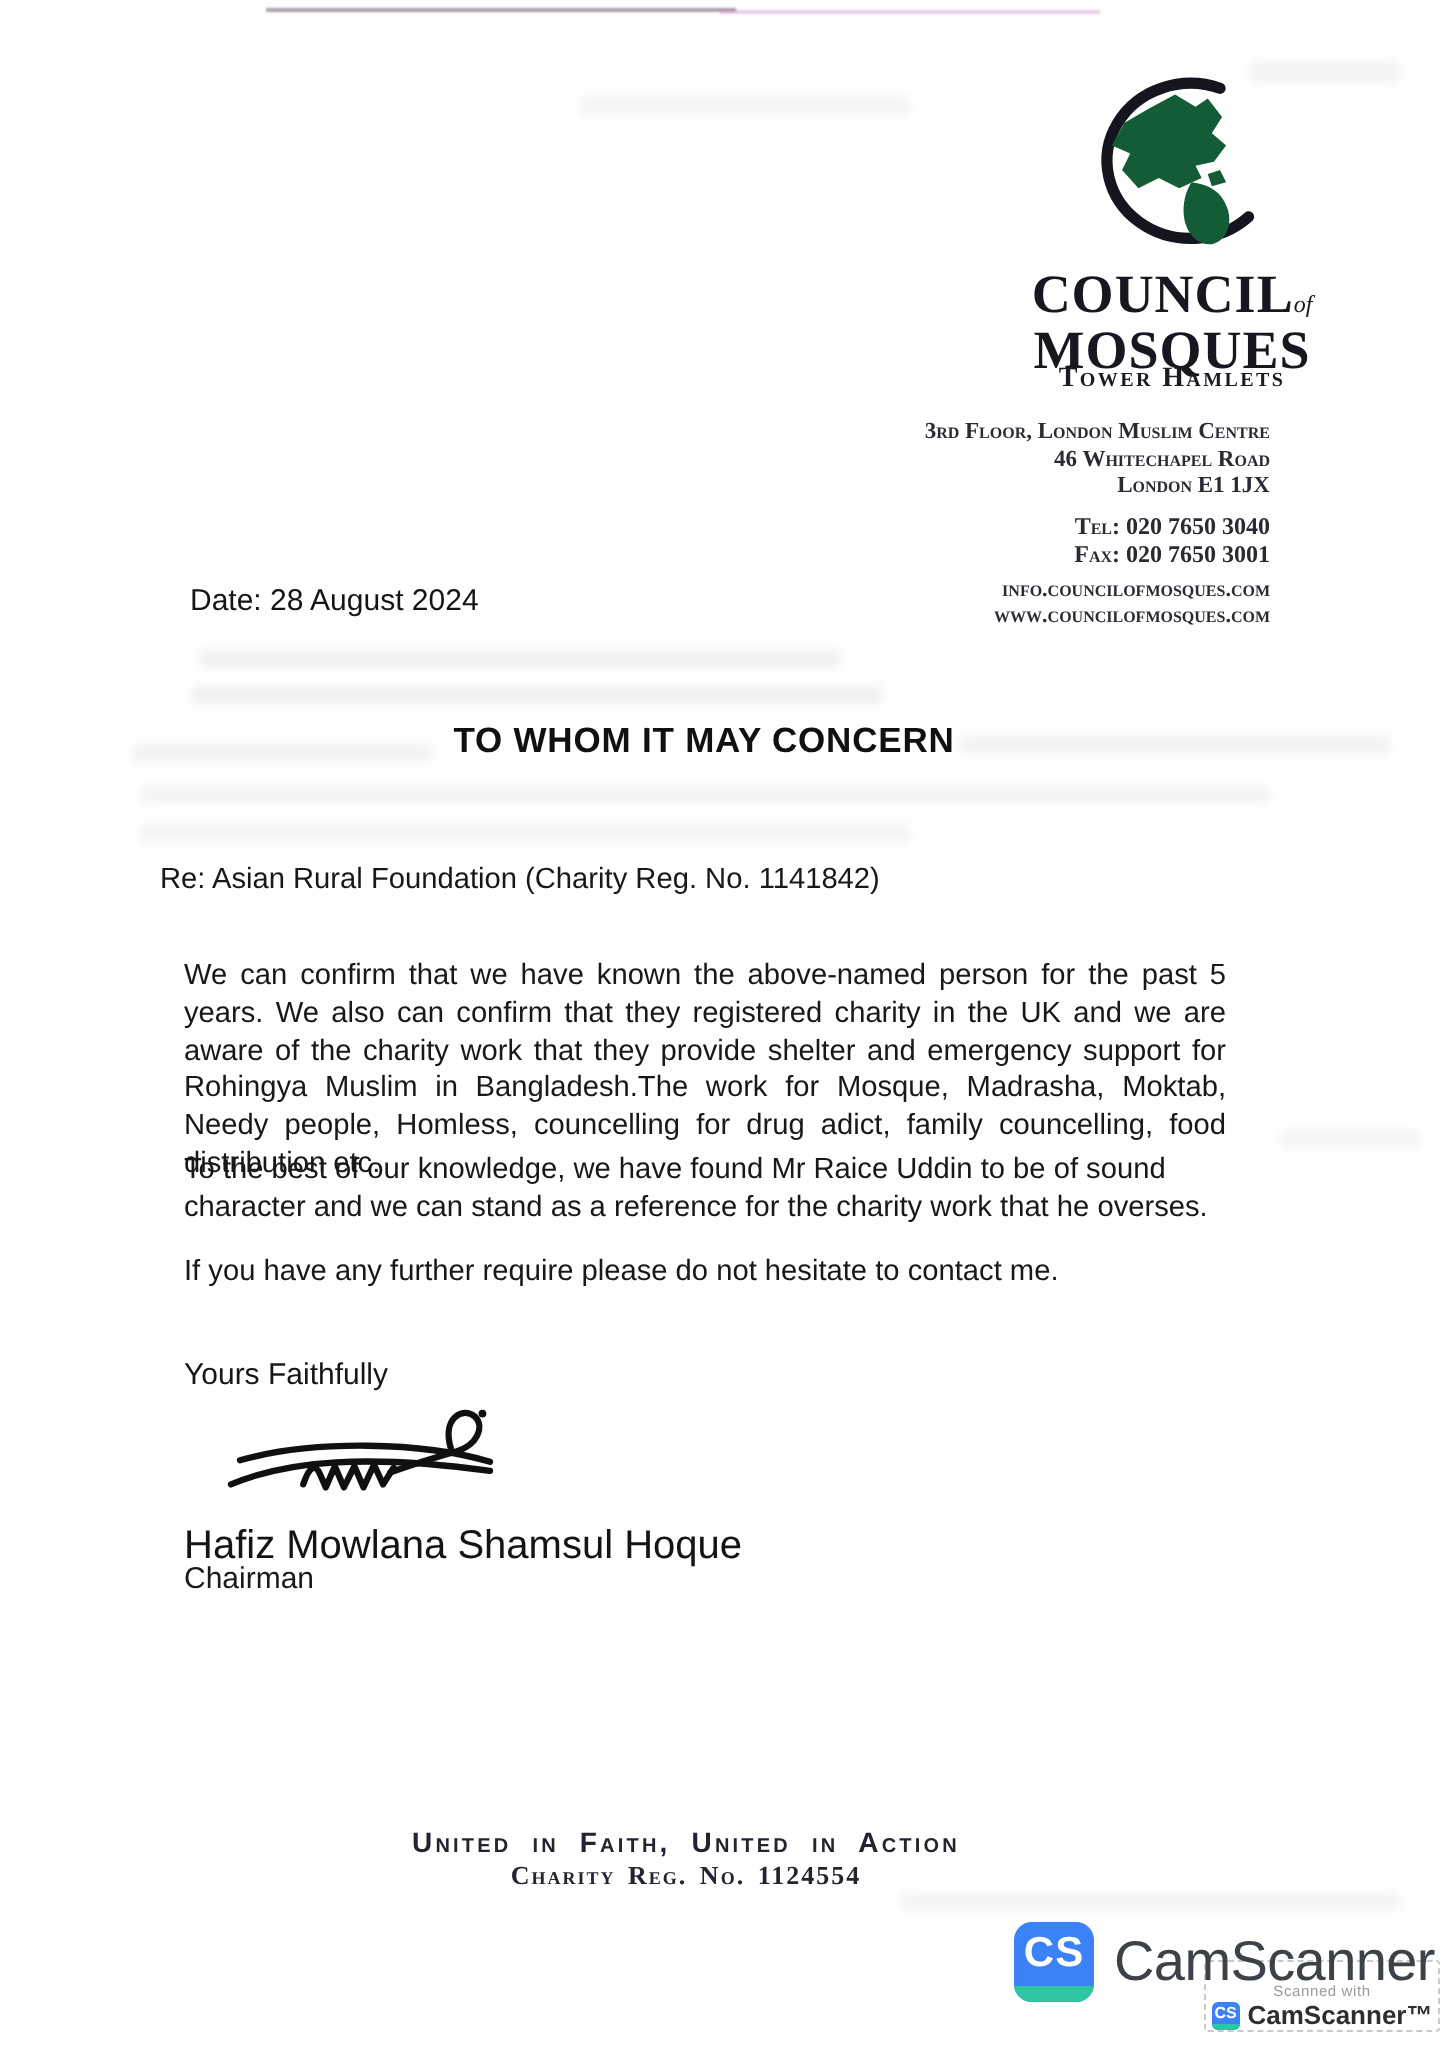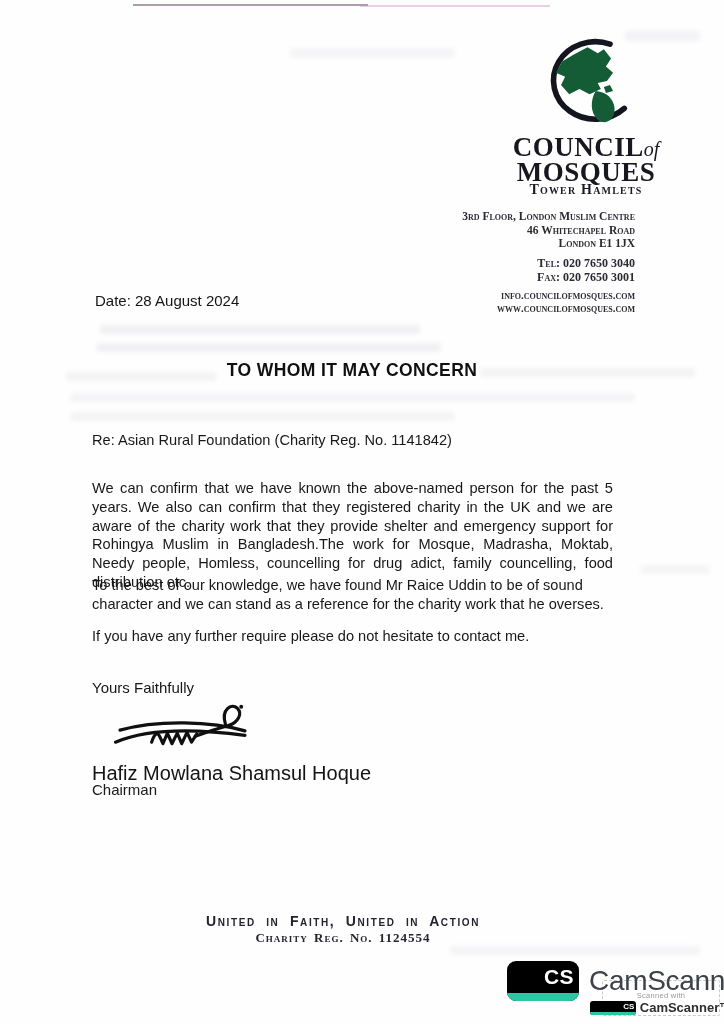--- a/index.html
+++ b/index.html
@@ -19,35 +19,35 @@
   .g5{left:70px;top:393px;width:565px;height:9px;opacity:.08;}
   .g6{left:70px;top:412px;width:385px;height:9px;opacity:.08;}
   .g7{left:290px;top:48px;width:165px;height:10px;opacity:.07;}
   .g8{left:625px;top:30px;width:75px;height:12px;opacity:.08;}
   .g9{left:640px;top:565px;width:70px;height:9px;opacity:.07;}
   .g10{left:450px;top:946px;width:250px;height:9px;opacity:.08;}
   
   .logo{position:absolute;left:527px;top:36px;width:115px;height:102px;}
   .orgname{position:absolute;left:498px;top:136px;width:176px;text-align:center;
     font-family:"Liberation Serif", serif;color:#17171f;font-weight:600;line-height:23px;font-size:27px;letter-spacing:.5px;}
-  .orgname .of{font-style:italic;font-weight:500;font-size:20px;letter-spacing:0;}
+  .orgname .of{font-style:italic;font-weight:500;font-size:12px;letter-spacing:0;}
   .orgsub{position:absolute;left:498px;top:182px;width:176px;text-align:center;
     font-family:"Liberation Serif", serif;font-variant:small-caps;font-weight:700;
     font-size:14px;letter-spacing:1.2px;color:#1b1b24;}
   .address{position:absolute;right:89px;top:210px;width:260px;text-align:right;
     font-family:"Liberation Serif", serif;font-variant:small-caps;font-weight:700;color:#2a2a33;}
   .address .ln{font-size:11.5px;line-height:13.5px;}
   .address .tel{font-size:12px;line-height:14px;}
   .address .web{font-size:11px;line-height:13px;}
   .gap5{height:5px;}
   
   .date{position:absolute;left:95px;top:292px;font-size:15px;color:#151515;}
   .heading{position:absolute;left:92px;top:360px;width:520px;margin:0;text-align:center;
     font-size:17.5px;font-weight:700;letter-spacing:.4px;color:#101010;}
-  .reblock{position:absolute;left:92px;top:430px;width:521px;font-size:14.6px;line-height:21px;color:#181818;}
+  .reblock{position:absolute;left:80px;top:430px;width:521px;font-size:14.6px;line-height:21px;color:#181818;}
   .para{position:absolute;left:92px;width:521px;margin:0;font-size:14.6px;line-height:18.8px;
     text-align:justify;color:#181818;}
   .p1{top:479px;}
   .p2{top:576px;text-align:left;}
   .p3{top:627px;text-align:left;}
   .closing{position:absolute;left:92px;top:679px;font-size:15px;color:#161616;}
   .signature{position:absolute;left:84px;top:697px;width:200px;height:64px;}
   .signame{position:absolute;left:92px;top:762px;font-size:20px;font-weight:400;color:#141414;}
   .sigtitle{position:absolute;left:92px;top:781px;font-size:15px;color:#1a1a1a;}
   
@@ -56,21 +56,21 @@
     font-size:14px;letter-spacing:1.6px;word-spacing:5px;color:#242430;}
   .charityreg{position:absolute;left:83px;top:930px;width:520px;text-align:center;
     font-family:"Liberation Serif", serif;font-variant:small-caps;font-weight:600;
     font-size:13px;letter-spacing:1px;word-spacing:2px;color:#242430;}
   
   .wm-badge{position:absolute;left:602px;top:980px;width:116px;height:34px;background:#fff;
     border:1px dashed #c9c9c9;border-radius:2px;display:flex;flex-direction:column;align-items:center;justify-content:flex-end;}
   .wm-badge .scanned{font-size:7.5px;color:#9a9a9a;line-height:9px;letter-spacing:.3px;}
   .wm-badge .row{display:flex;align-items:center;gap:4px;}
   .wm-badge .brand{font-size:13px;font-weight:700;color:#2e2e2e;}
-  .cs-icon{position:relative;background:#000000;display:flex;align-items:flex-start;justify-content:center;overflow:hidden;padding-left:32px;}
+  .cs-icon{position:relative;background:#3b82f6;display:flex;align-items:flex-start;justify-content:center;overflow:hidden;}
   .cs-icon .cs-txt{color:#fff;font-weight:700;font-family:"Liberation Sans",sans-serif;}
   .cs-icon .teal{position:absolute;left:0;right:0;bottom:0;background:#2ec5a2;}
   .cs-mini{width:14px;height:14px;border-radius:3px;}
   .cs-mini .cs-txt{font-size:8px;line-height:11px;}
   .cs-mini .teal{height:3px;}
   .wm-big{position:absolute;left:507px;top:961px;display:flex;align-items:center;gap:10px;}
   .cs-big{width:40px;height:40px;border-radius:9px;}
   .cs-big .cs-txt{font-size:21px;line-height:31px;letter-spacing:.5px;}
   .cs-big .teal{height:8px;}
   .wm-big .brand-big{font-size:28px;font-weight:500;color:#3c4248;letter-spacing:-.3px;}

